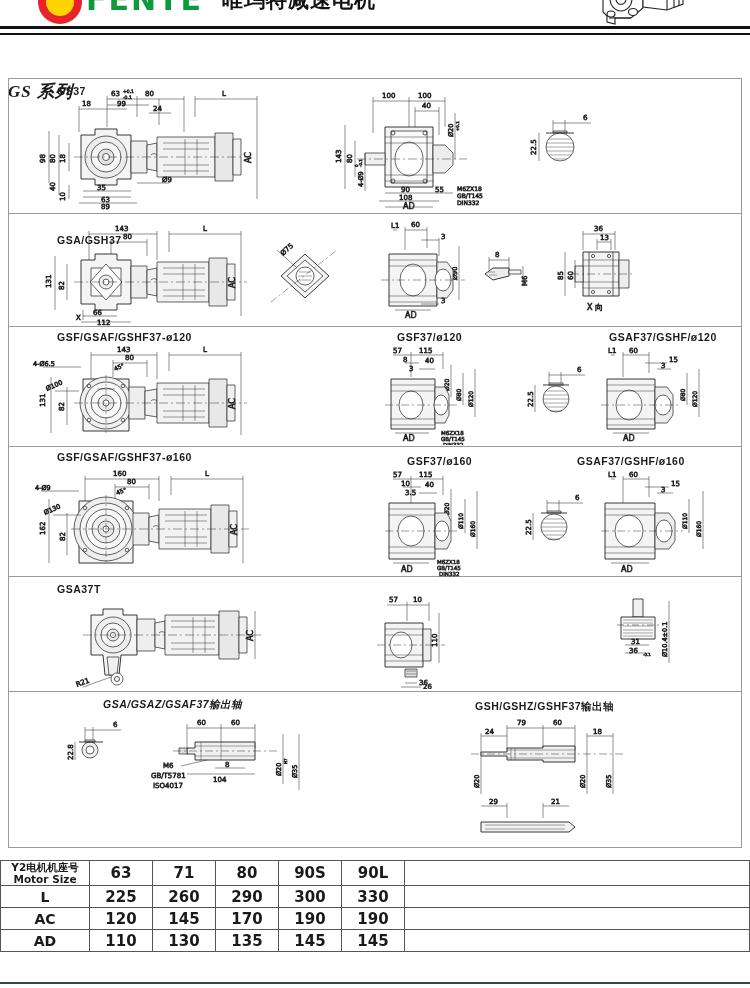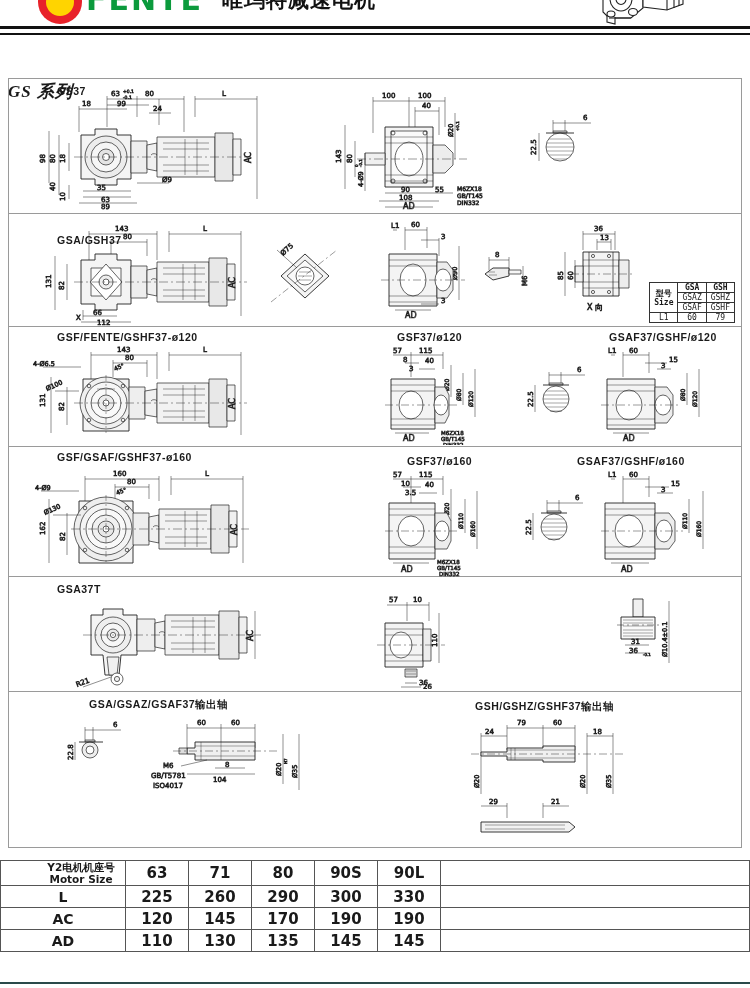--- a/index.html
+++ b/index.html
@@ -428,46 +428,24 @@
               <path d="M12 32 L12 76"></path>
               <path d="M22 40 L22 68"></path>
             </g>
           <text x="10" y="60" transform="rotate(-90 10 60)">85</text>
           <text x="20" y="60" transform="rotate(-90 20 60)">60</text>
           <text x="34" y="90" font-size="8">X  向</text>
         </g>
       </svg>
     </div>
 
-    <table class="mini-table">
-      <tbody>
-          <tr>
-        <td class="mini-cn" rowspan="3"><span>型号</span><br><span>Size</span></td>
-        <td class="hdr">GSA</td>
-        <td class="hdr">GSH</td>
-      </tr>
-      <tr>
-        <td>GSAZ</td>
-        <td>GSHZ</td>
-      </tr>
-      <tr>
-        <td>GSAF</td>
-        <td>GSHF</td>
-      </tr>
-      <tr>
-        <td>L1</td>
-        <td>60</td>
-        <td>79</td>
-      </tr>
-    </tbody>
-      </table>
   </div>
 
   <div class="band" style="top:248px;height:120px;">
-    <div class="band-title" style="left:48px;top:4px;">GSF/FENTE/GSHF37-ø120</div>
+    <div class="band-title" style="left:48px;top:4px;">GSF/GSAF/GSHF37-ø120</div>
     <div class="band-title" style="left:388px;top:4px;">GSF37/ø120</div>
     <div class="band-title" style="left:568px;top:4px;margin-left:32px;">GSAF37/GSHF/ø120</div>
 
     <div class="fig" style="left:10px;top:18px;">
       <svg width="250" height="100" viewBox="0 0 250 100">
         <g stroke="#222" fill="none" stroke-width=".7" font-family="DejaVu Sans" font-size="7">
           <g stroke-width=".5">
             <path d="M72 10 L138 10"></path>
               <path d="M72 7 L72 34"></path>
               <path d="M138 7 L138 34"></path>
@@ -917,21 +895,21 @@
           <text x="50" y="57">31</text>
           <text x="48" y="66">36</text>
             <text x="62" y="69" font-size="4">-0.1</text>
           <text x="86" y="70" transform="rotate(-90 86 70)" font-size="6.5">Ø10.4±0.1</text>
         </g>
       </svg>
     </div>
   </div>
 
   <div class="band last" style="top:613px;height:157px;">
-    <div class="band-title" style="left:80px;top:6px;">GSA/GSAZ/GSAF37输出轴</div>
+    <div class="band-title" style="left:94px;top:6px;font-style:italic;">GSA/GSAZ/GSAF37输出轴</div>
     <div class="band-title" style="left:466px;top:8px;">GSH/GSHZ/GSHF37输出轴</div>
 
     <div class="fig" style="left:58px;top:24px;">
       <svg width="80" height="80" viewBox="0 0 80 80">
         <g stroke="#222" fill="none" stroke-width=".7" font-family="DejaVu Sans" font-size="7">
           <g stroke-width=".5">
               <path d="M18 14 L54 14"></path>
               <path d="M18 11 L18 24"></path>
               <path d="M26 11 L26 24"></path>
             </g>
@@ -1034,21 +1012,21 @@
             </g>
         </g>
       </svg>
     </div>
   </div>
 </div>
 
 <table id="motor-table">
   <tbody>
       <tr>
-    <td class="corner" style="width:88px;padding-left:36px;">
+    <td class="corner" style="width:88px;">
       <span>Y2电机机座号</span><br><span>Motor Size</span>
     </td>
     <td style="width:62px;">63</td>
     <td style="width:62px;border-radius:6px;">71</td>
     <td style="width:62px;">80</td>
     <td style="width:62px;">90S</td>
     <td style="width:62px;">90L</td>
     <td class="blank"></td>
   </tr>
   <tr>

